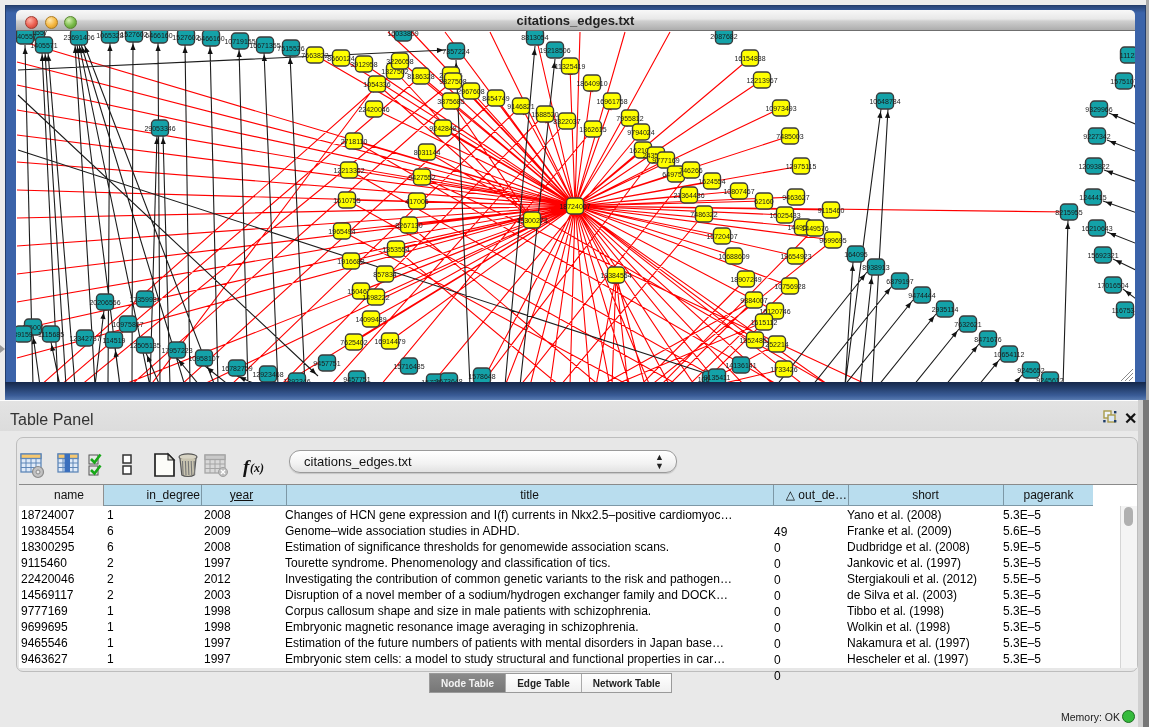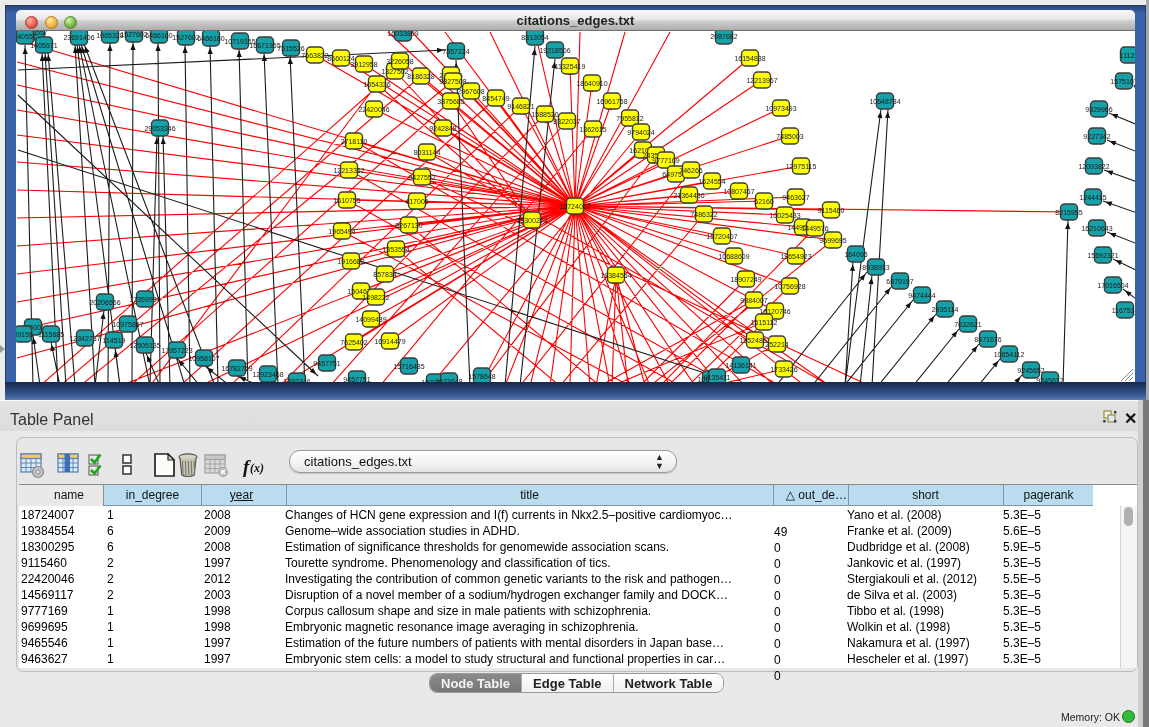--- a/index.html
+++ b/index.html
@@ -41,22 +41,22 @@
 #thead { position:absolute; left:2px; top:46px; width:1074px; height:22px; background:#b9ddee;
    border-top:1px solid #8a8a8a; border-bottom:1px solid #7d98a6; font-size:12px; color:#111; }
 #thead .h { position:absolute; top:0; height:22px; padding-top:3px; text-align:center; box-sizing:border-box; }
 #tbody { position:absolute; left:2px; top:68px; width:1104px; height:162px; background:#fff; }
 .trow { position:absolute; left:0px; width:1100px; height:16px; font-size:12px; color:#000; white-space:nowrap; }
 .trow span { position:absolute; top:1px; }
 .c-name { left:4px; } .c-ind { left:90px; } .c-year { left:187px; } .c-title { left:268px; }
 .c-out { left:757px;margin-top:17px; } .c-short { left:830px; } .c-pr { left:986px; }
 
 .tabs { position:absolute; left:429px; top:273px; height:20px; display:flex;
-  border:1px solid #9a9a9a; border-radius:8px; overflow:hidden; background:#fff;
-  font-size:13px; font-weight:bold; }
+  border:1px solid #9a9a9a; border-radius:0; overflow:hidden; background:#fff;
+  font-size:10px; font-weight:bold; }
 .tab { padding:1px 11px 0; line-height:18px; color:#222; background:linear-gradient(180deg,#ffffff,#f0f0f0); }
 .tab.sel { background:linear-gradient(180deg,#8b8b8b,#777777); color:#f4f4f4; }
 .tab + .tab { border-left:1px solid #aaa; }
 #memory { position:absolute; left:1061px; top:311px; font-size:10.5px; color:#222; }
 #memdot { position:absolute; left:1122px; top:310px; width:13px; height:13px; border-radius:50%;
   background:#35bb3c; border:1.5px solid #1e6d22; }
 #rightedge2 { position:absolute; left:1138px; top:400px; width:5px; height:327px; background:#d0d0d0; }
 #rightedge3 { position:absolute; left:1143px; top:400px; width:6px; height:327px; background:#787878; }
 #collapsearrow { position:absolute; left:0px; top:345px; width:0; height:0;
   border-left:5px solid #9a9a9a; border-top:4px solid transparent; border-bottom:4px solid transparent; }
@@ -567,21 +567,21 @@
           <line x1="188" y1="18.5" x2="208" y2="18.5" stroke="#a5a5a5" stroke-width="1"></line>
 <circle cx="206" cy="22" r="4.5" fill="#bdbdbd" stroke="#a0a0a0"></circle>
           <path d="M204 20 l4 4 M208 20 l-4 4" stroke="#fff" stroke-width="1.4"></path>
 <text x="226" y="23" font-size="19" font-style="italic" font-weight="bold" font-family="Liberation Serif, serif" fill="#111">f</text>
           <text x="233" y="22" font-size="12" font-style="italic" font-weight="bold" font-family="Liberation Serif, serif" fill="#111">(x)</text>
       </svg>
       <div id="combo">citations_edges.txt<span class="steppers">▲<br>▼</span></div>
       <div style="position:absolute;left:1076px;top:46px;width:44px;height:22px;background:#fff;border-top:1px solid #8a8a8a;"></div>
         <div id="thead">
         <div class="h" style="left:0px;width:85px;background:#e9e9e9;border-right:1px solid #8f8f8f;padding-left:16px;">name</div>
-        <div class="h" style="left:86px;width:95px;">in_degree</div>
+        <div class="h" style="left:86px;width:95px;text-align:right;">in_degree</div>
         <div class="h" style="left:182px;width:80px;border-left:1px solid #7d98a6;text-decoration:underline;">year</div>
         <div class="h" style="left:267px;width:486px;border-left:1px solid #7d98a6;">title</div>
         <div class="h" style="left:754px;width:74px;border-left:1px solid #7d98a6;text-align:right;">△ out_de…</div>
         <div class="h" style="left:829px;width:154px;border-left:1px solid #7d98a6;">short</div>
         <div class="h" style="left:984px;width:90px;border-left:1px solid #7d98a6;">pagerank</div>
       </div>
       <div id="tbody"></div>
       <div style="position:absolute;left:1103px;top:68px;width:17px;height:162px;background:#f4f4f4;border-left:1px solid #d5d5d5;">
         <div style="position:absolute;left:3px;top:1px;width:9px;height:19px;border-radius:5px;background:#b0b0b0;"></div>
       </div>

